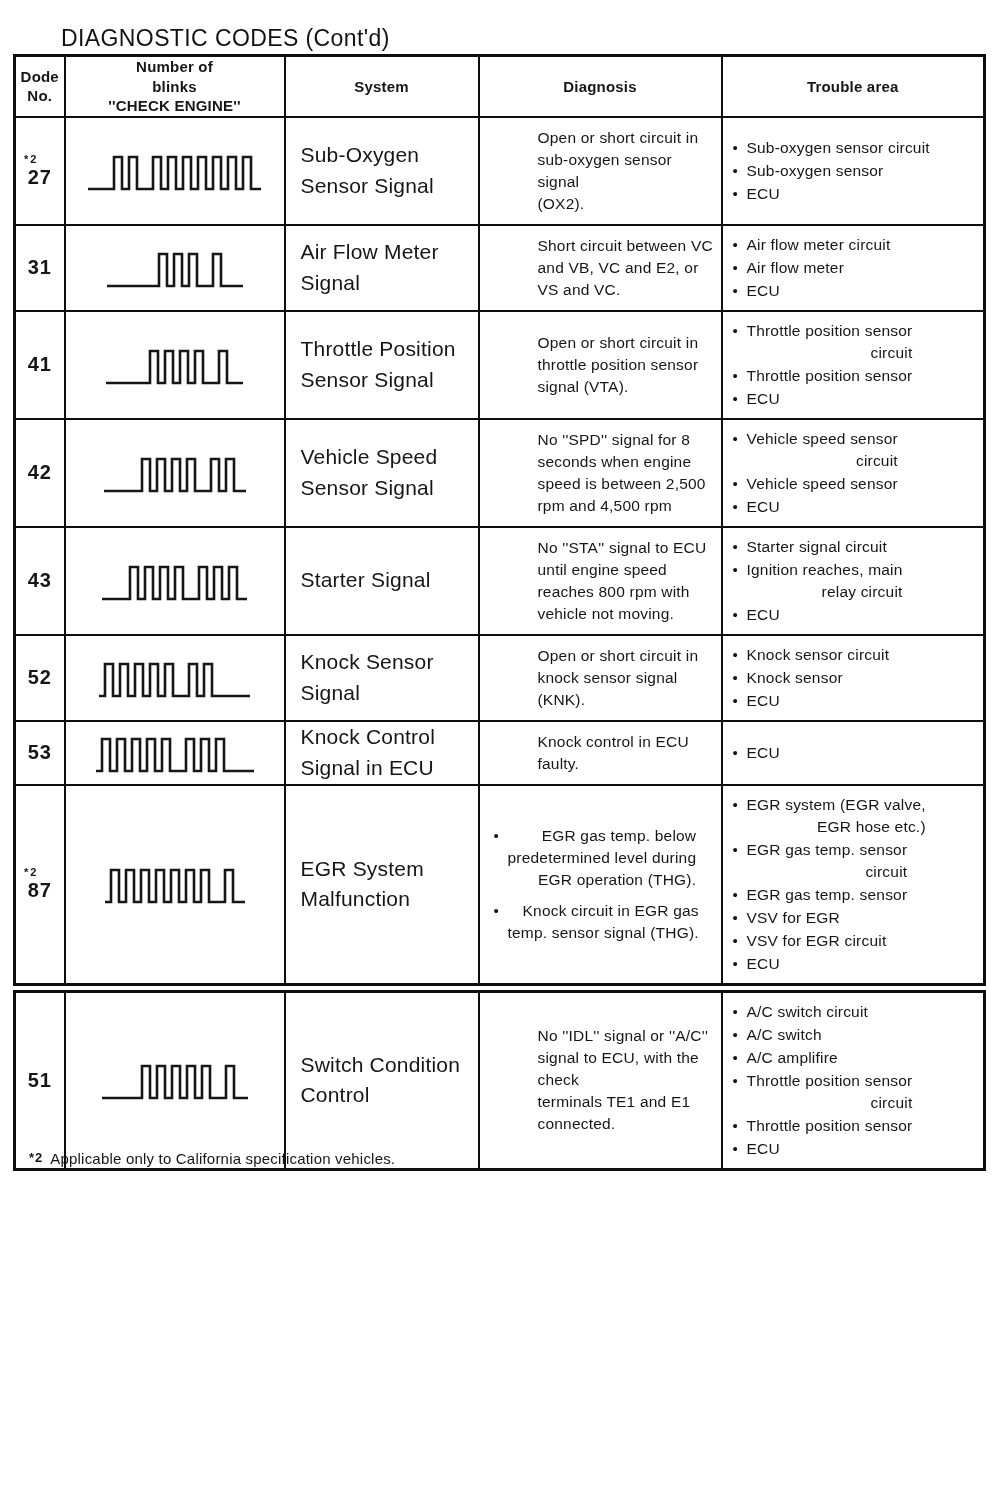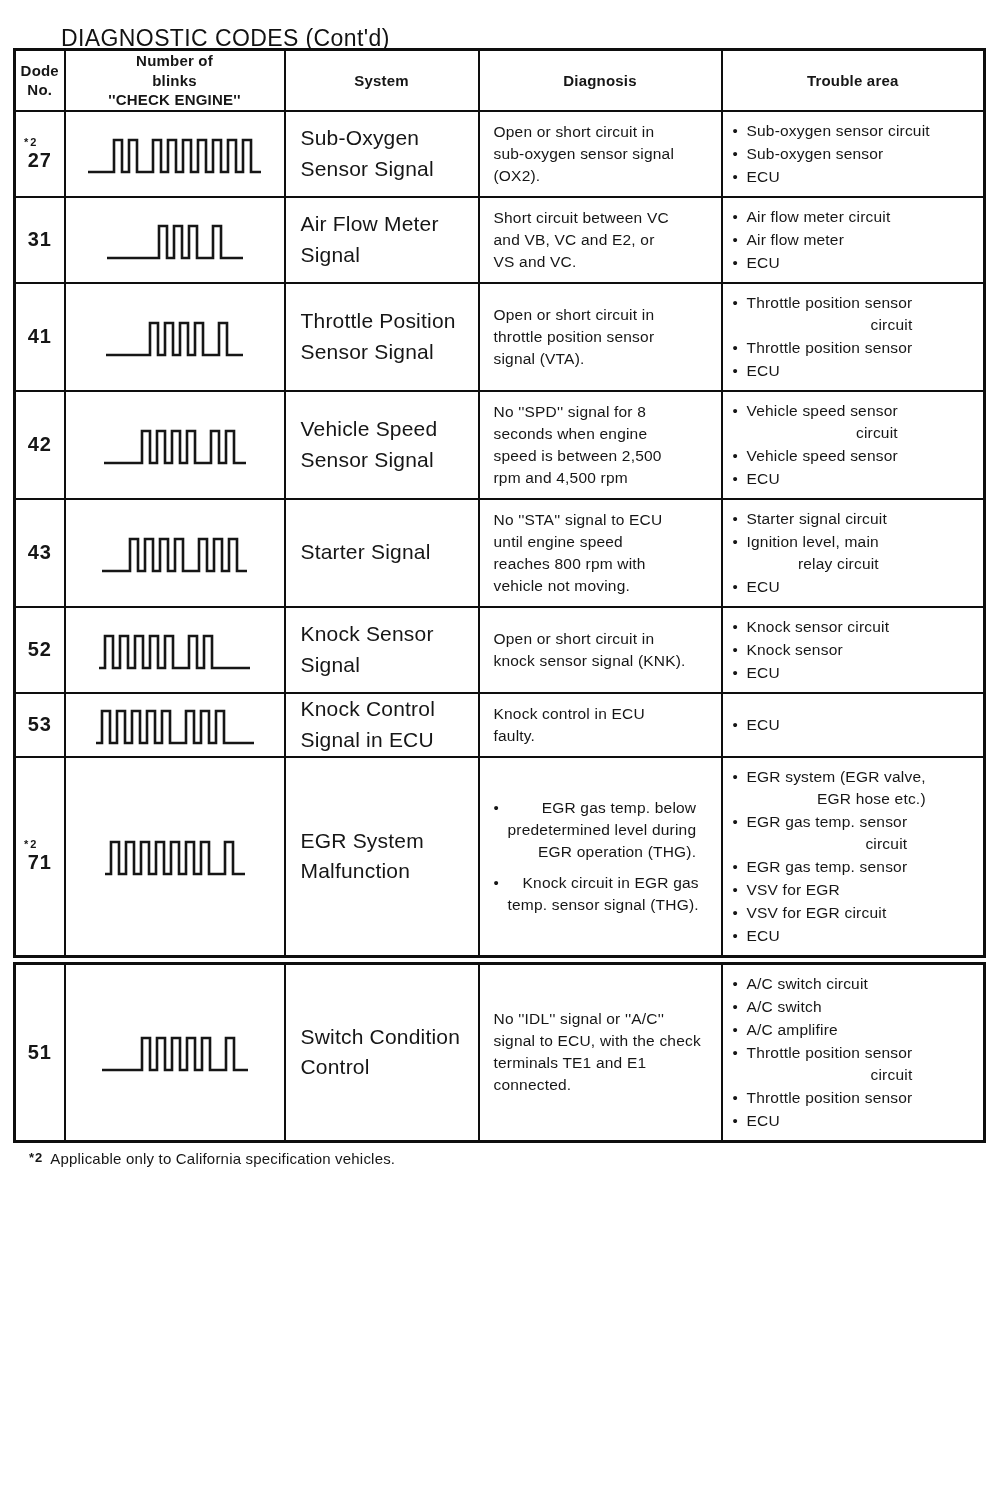--- a/index.html
+++ b/index.html
@@ -6,21 +6,21 @@
   html,body { background:#e8e8e8; }
   .page {
     position:relative; width:1000px; height:1495px; background:#ffffff;
     font-family:"Liberation Sans","DejaVu Sans",sans-serif; color:#161616;
     overflow:hidden; margin:0 auto;
   }
   .title {
     position:absolute; left:17px; top:25px;
     font-size:23px; font-weight:normal; letter-spacing:0.4px; color:#121212;margin-left:44px;
   }
-  .tablewrap { position:absolute; left:13px; top:48px; width:970px; }
+  .tablewrap { position:absolute; left:13px; top:54px; width:970px; }
   table.t {
     border-collapse:collapse; table-layout:fixed; width:970px;
     border:3px solid #0e0e0e;
   }
   table.t2 { margin-top:4px; }
   .t th, .t td { border:2px solid #0e0e0e; vertical-align:middle; }
   .t th {
     font-size:15px; font-weight:bold; text-align:center;
     white-space:pre-line; line-height:1.3; letter-spacing:0.2px;
   }
@@ -43,21 +43,21 @@
   td.blink-cell { text-align:center; }
   td.blink-cell svg { display:inline-block; vertical-align:middle; }
   td.system-cell {
     padding-left:15px; font-size:21px; line-height:1.45;
     white-space:pre-line; letter-spacing:0.2px;
   }
   td.diagnosis-cell {
     padding:9px 6px 9px 14px; font-size:15.5px; line-height:1.42;
     letter-spacing:0.2px;
   }
-  .diag-text { white-space:pre-line; }
+  .diag-text { white-space:pre-line;margin-left:44px; }
   td.trouble-cell { padding:8px 4px 8px 10px; font-size:15.5px; line-height:1.42; letter-spacing:0.2px; }
   .bullets .bi { display:flex; }
   .bullets .bi + .bi { margin-top:1px; }
   .diag-bullets .bi + .bi { margin-top:9px; }
   .bi .dot { width:14px; flex:none; font-size:15px; }
   .bi .bt { white-space:pre-line;text-align:right; }
   .footnote {
     position:absolute; left:17px; top:1150px; font-size:15px; letter-spacing:0.2px;padding-left:12px;
   }
   .fmark { font-weight:bold; font-size:13px; vertical-align:2px; letter-spacing:1px; margin-right:7px; }
@@ -234,21 +234,21 @@
 vehicle not moving.</div>
             </td>
             <td class="trouble-cell">
               <div class="bullets ">
                 <div class="bi">
                   <span class="dot">•</span>
                   <span class="bt">Starter signal circuit</span>
                 </div>
                 <div class="bi">
                   <span class="dot">•</span>
-                  <span class="bt">Ignition level, main
+                  <span class="bt">Ignition reaches, main
 relay circuit</span>
                 </div>
                 <div class="bi">
                   <span class="dot">•</span>
                   <span class="bt">ECU</span>
                 </div>
               </div>
             </td>
           </tr>
           <tr>
@@ -299,21 +299,21 @@
                 <div class="bi">
                   <span class="dot">•</span>
                   <span class="bt">ECU</span>
                 </div>
               </div>
             </td>
           </tr>
           <tr>
             <td class="code-cell">
               <div class="code-note">*2</div>
-              <div class="code-num">71</div>
+              <div class="code-num">87</div>
             </td>
             <td class="blink-cell"><svg width="144" height="52" viewBox="0 0 144 52">
                 <path d="M2 44h6v-32h8v32h7v-32h8v32h7v-32h8v32h7v-32h8v32h7v-32h8v32h7v-32h8v32h7v-32h8v32h16v-32h8v32h12" fill="none" stroke="#161616" stroke-width="2.6"></path>
               </svg></td>
             <td class="system-cell">EGR System
 Malfunction</td>
             <td class="diagnosis-cell">
               <div class="bullets diag-bullets">
                 <div class="bi">
                   <span class="dot">•</span>

